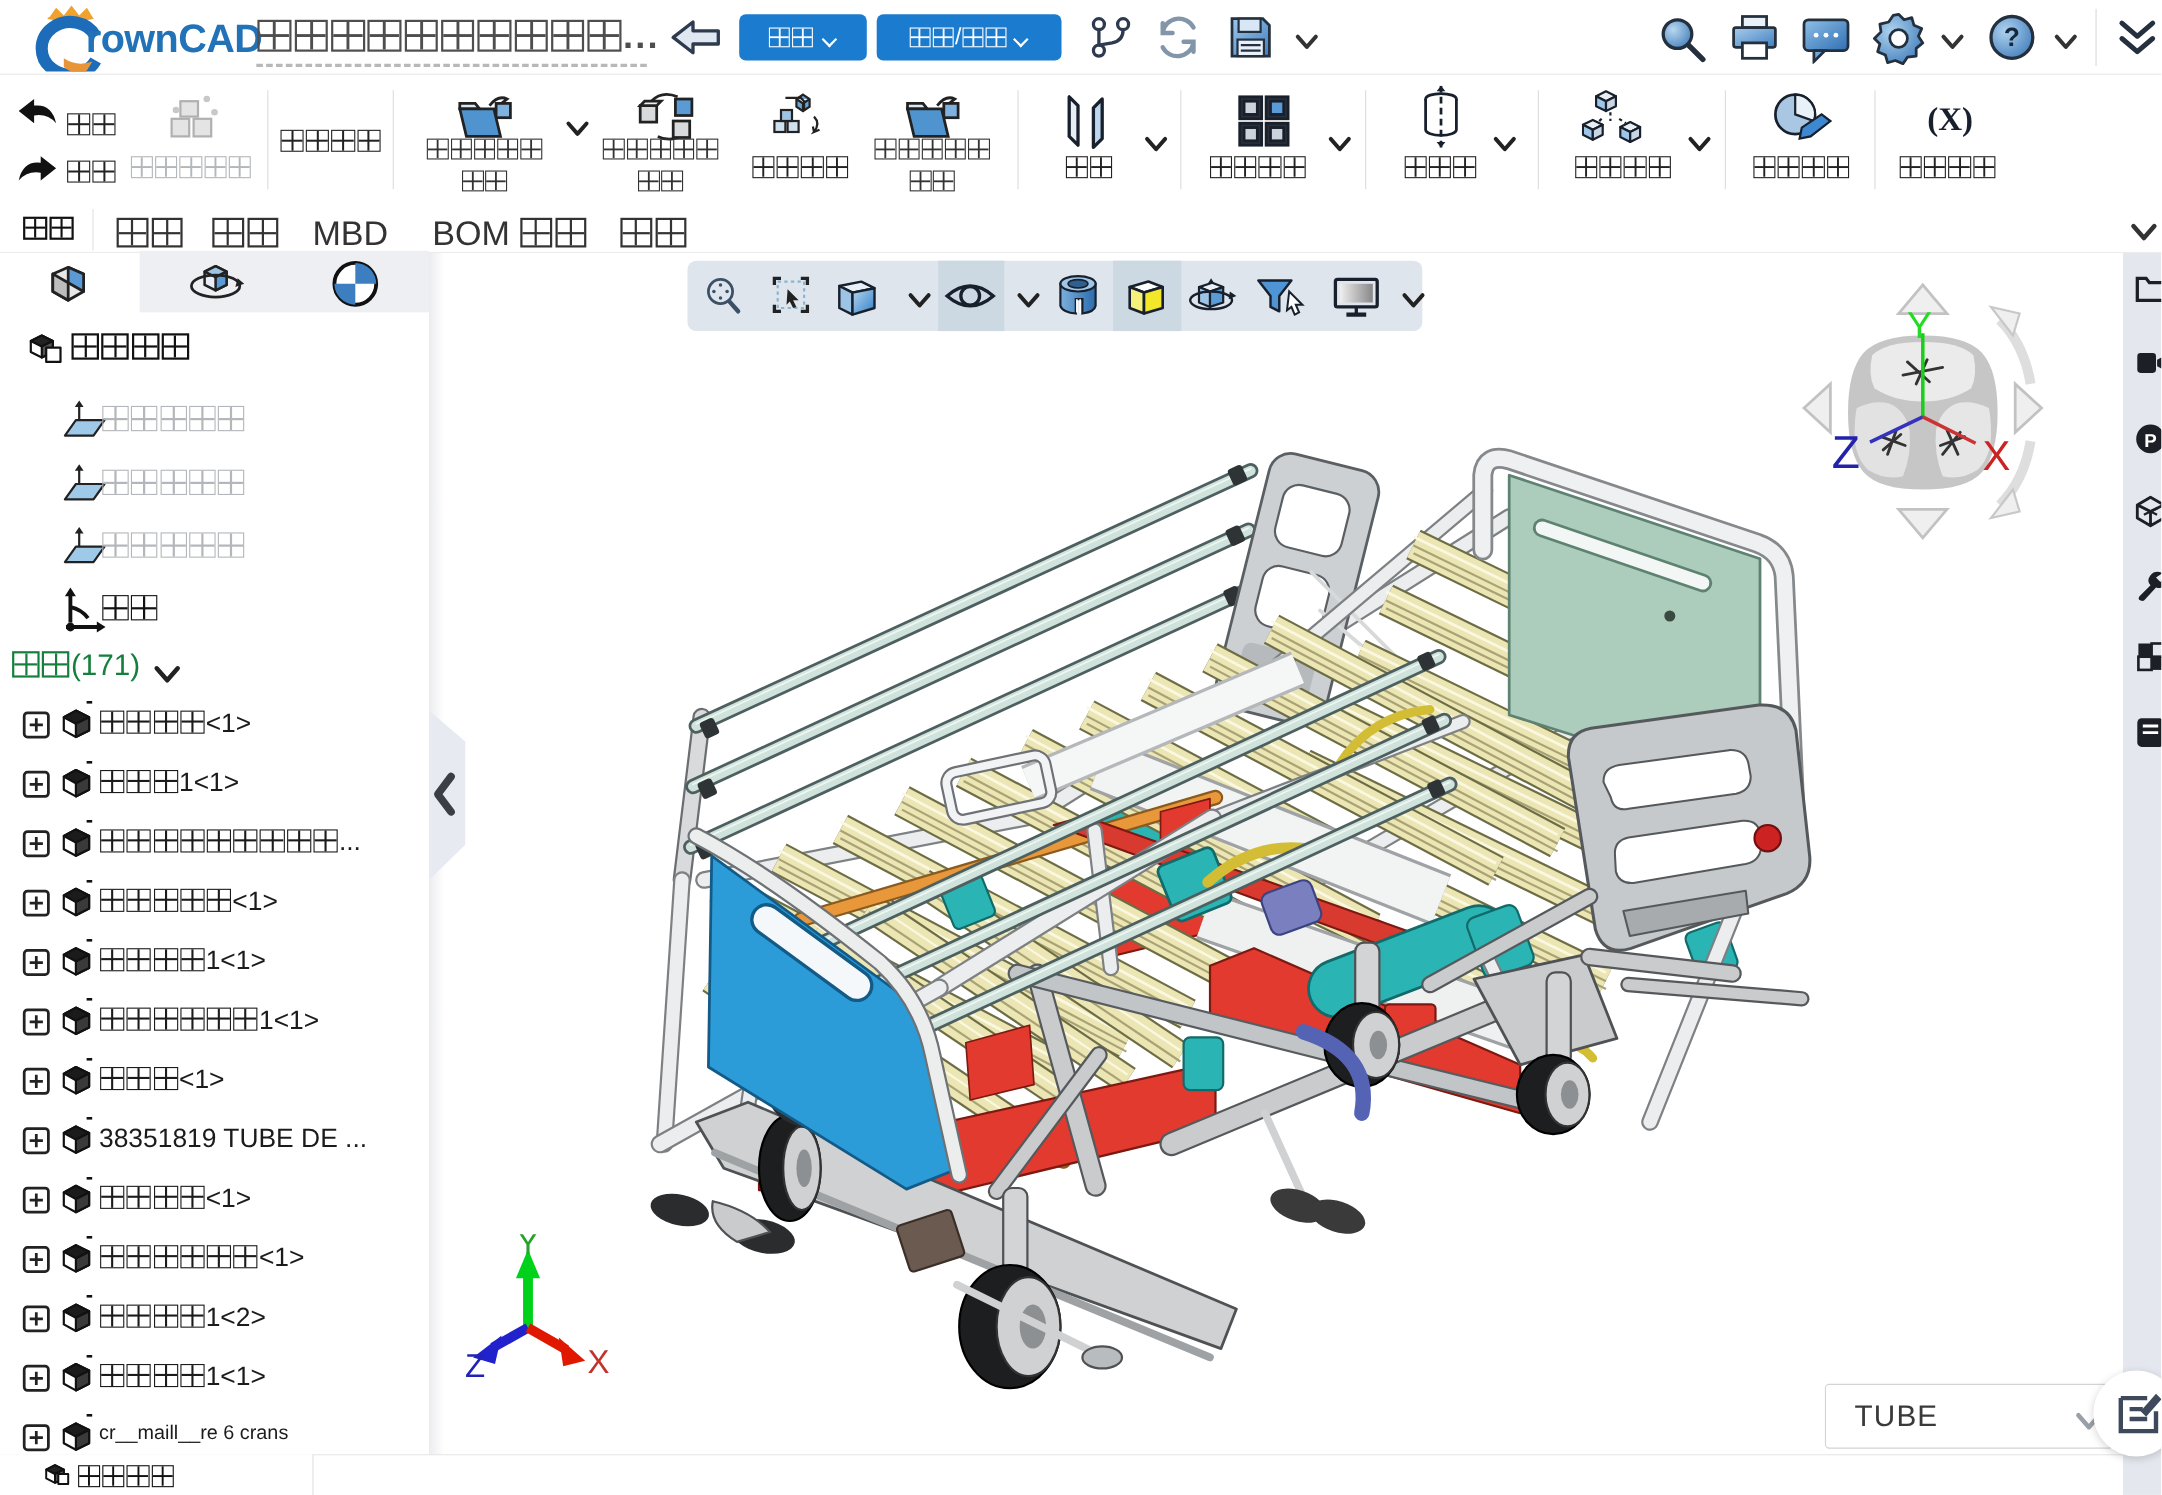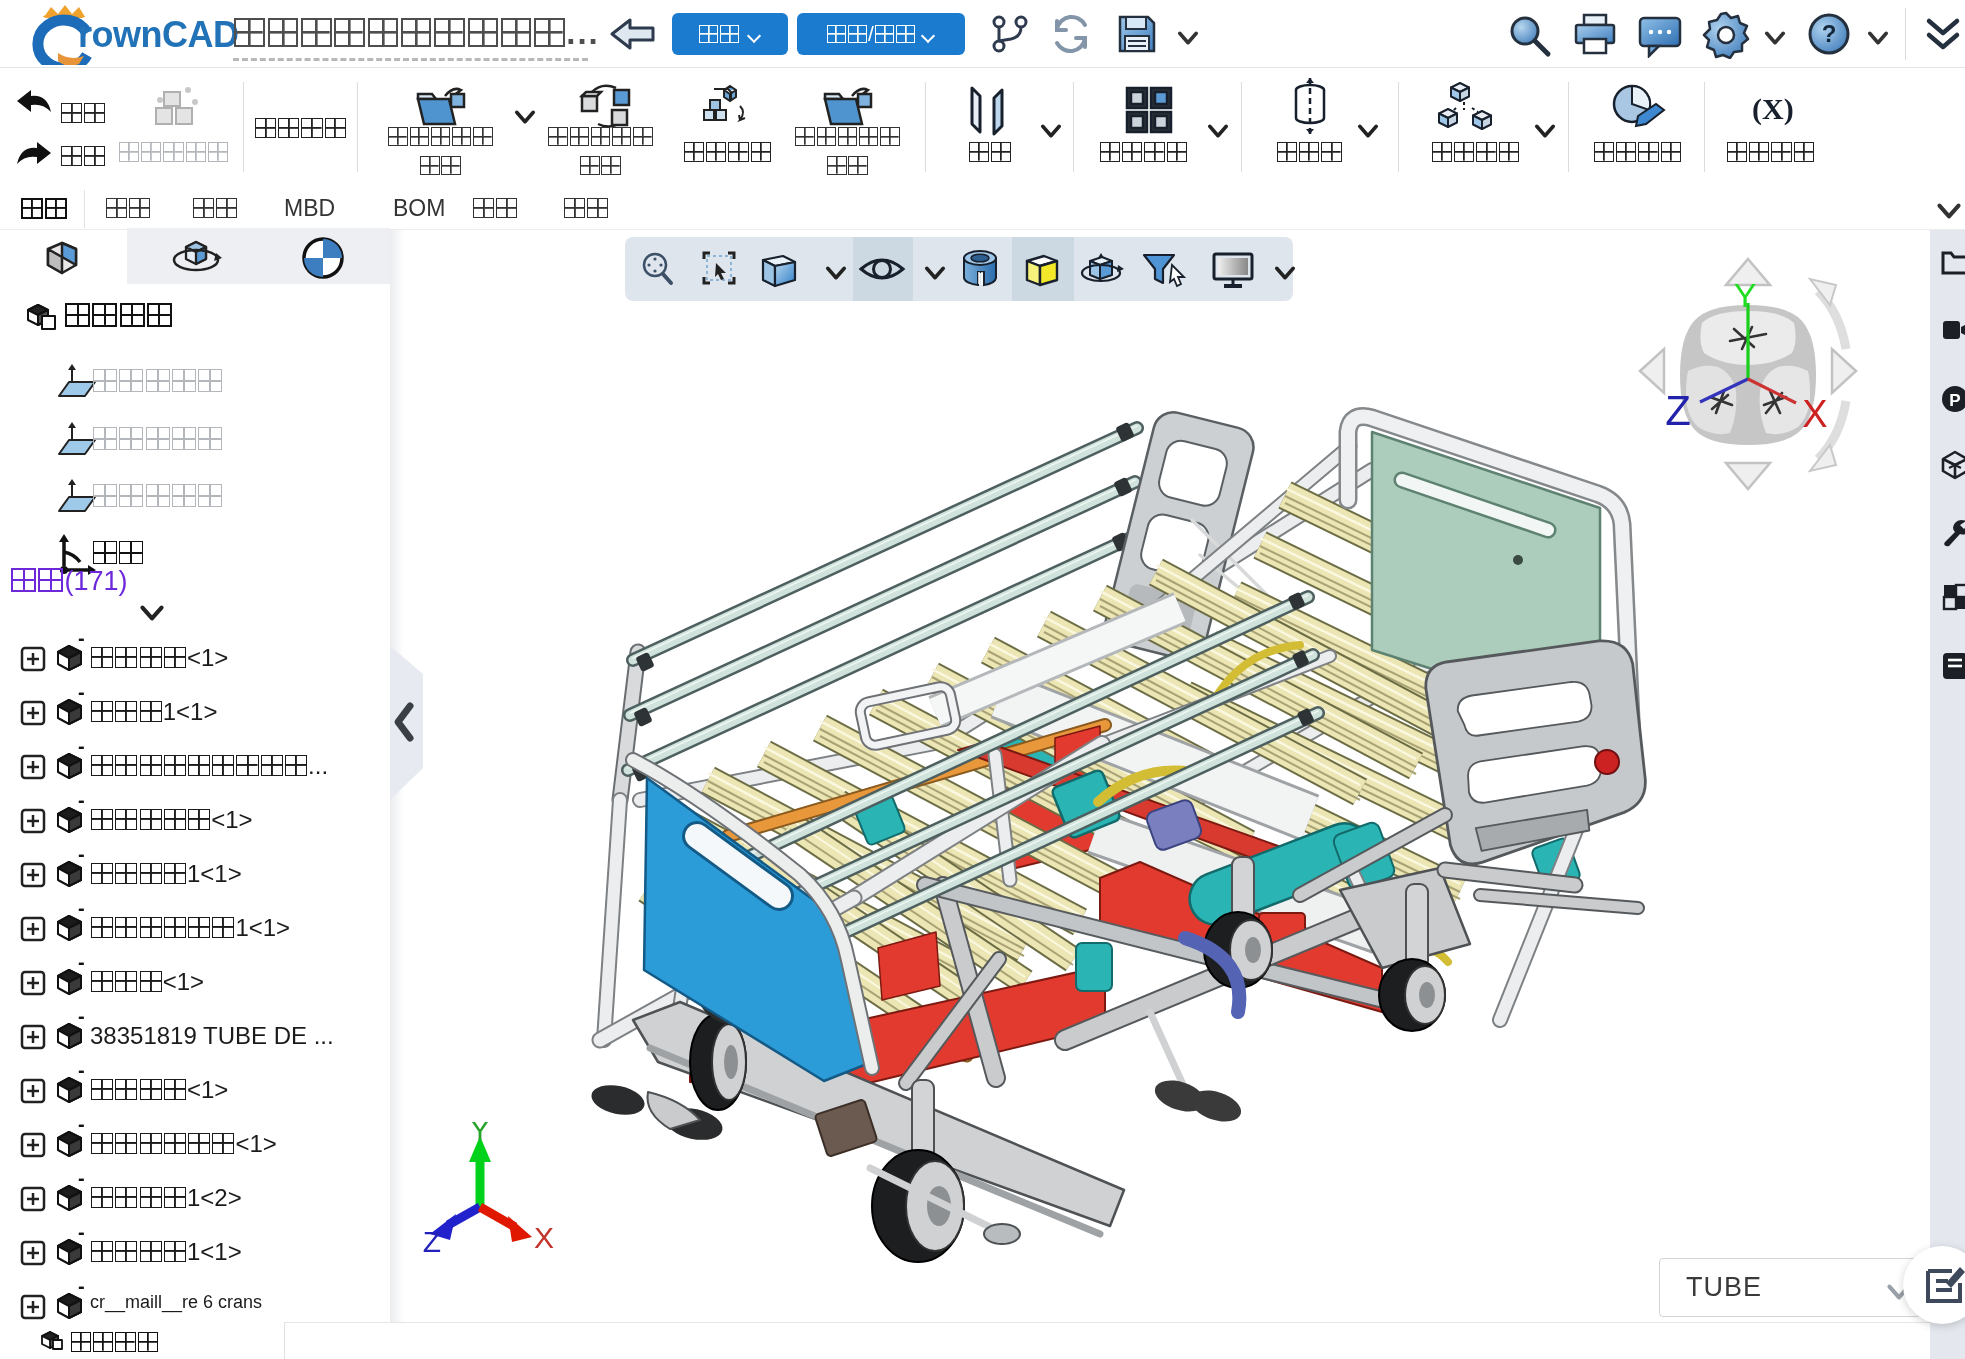--- a/index.html
+++ b/index.html
@@ -13,21 +13,21 @@
   font-style:normal}
 b .cj,.bold .cj{border-width:.085em}
 .btn{position:absolute;background:#1b7bce;color:#fff;border-radius:6px;
   display:flex;align-items:center;justify-content:center;font-size:21px}
 .chev{display:inline-block;width:14px;height:14px;position:relative}
 .chev:before{content:"";position:absolute;left:1px;top:2px;width:8px;height:8px;
   border-right:2.5px solid currentColor;border-bottom:2.5px solid currentColor;
   transform:rotate(45deg)}
 .sep{position:absolute;width:1px;background:#dcdcdc;top:82px;height:90px}
 .riblabel{position:absolute;font-size:21px;color:#333;text-align:center;line-height:29px}
-.tabtxt{position:absolute;top:195px;font-size:23px;color:#333}
+.tabtxt{position:absolute;top:195px;font-size:31px;color:#333}
 .gray{color:#b3b6ba}
 </style></head><body>
 <div id="page">
     <div class="abs" style="left:0;top:0;width:1965px;height:68px;background:#fff;border-bottom:1px solid #e4e4e4"></div>
     <svg class="abs" style="left:14px;top:3px" width="210" height="62" viewBox="0 0 210 62">
 <path d="M30 14 L37 4 L44 11 L51 2 L58 11 L65 4 L71 14 Z" fill="#f0a22e"></path>
 <ellipse cx="50" cy="13.5" rx="21" ry="2.5" fill="#f0a22e"></ellipse>
 <path d="M73 30 A 26 24 0 1 0 73 52" fill="none" stroke="#1c6cba" stroke-width="11"></path>
 <path d="M44 50 q 12 8 26 3 l -5 8 q -12 5 -21 -3 Z" fill="#e8953a"></path>
 </svg>
@@ -338,21 +338,21 @@
 <g stroke="#111" stroke-width="3.5" fill="none">
 <line x1="12" y1="6" x2="12" y2="34"></line>
         <line x1="8" y1="38" x2="40" y2="38"></line>
 </g>
 <path d="M7 10 L12 2 L17 10 Z" fill="#111"></path>
 <path d="M36 33 L44 38 L36 43 Z" fill="#111"></path>
 <circle cx="12" cy="38" r="4" fill="#111"></circle>
 <path d="M12 20 q 10 2 16 10" stroke="#111" stroke-width="3.5" fill="none"></path>
 </svg>
     <div class="abs" style="left:92px;top:538px;font-size:26px;color:#111"><i class="cj"></i><i class="cj"></i></div>
-    <div class="abs" style="left:10px;top:566px;font-size:27px;color:#6d28d9"><i class="cj"></i><i class="cj"></i>(171)</div>
+    <div class="abs" style="left:10px;top:590px;font-size:27px;color:#15803d"><i class="cj"></i><i class="cj"></i>(171)</div>
     <svg class="abs" style="left:137px;top:598px" width="30" height="30" viewBox="0 0 22 22">
       <path d="M4 7 L11 15 L18 7" fill="none" stroke="#222" stroke-width="3" stroke-linecap="round" stroke-linejoin="round"></path>
     </svg>
     <svg class="abs" style="left:20px;top:646px" width="26" height="26" viewBox="0 0 26 26">
 <rect x="2" y="2" width="22" height="22" rx="3" fill="#fff" stroke="#222" stroke-width="2.5"></rect>
 <line x1="7" y1="13" x2="19" y2="13" stroke="#222" stroke-width="2.5"></line>
 <line x1="13" y1="7" x2="13" y2="19" stroke="#222" stroke-width="2.5"></line>
 </svg>
     <svg class="abs" style="left:53px;top:642px" width="34" height="34" viewBox="0 0 34 34">
 <g stroke="#111" stroke-width="2" stroke-linejoin="round">

